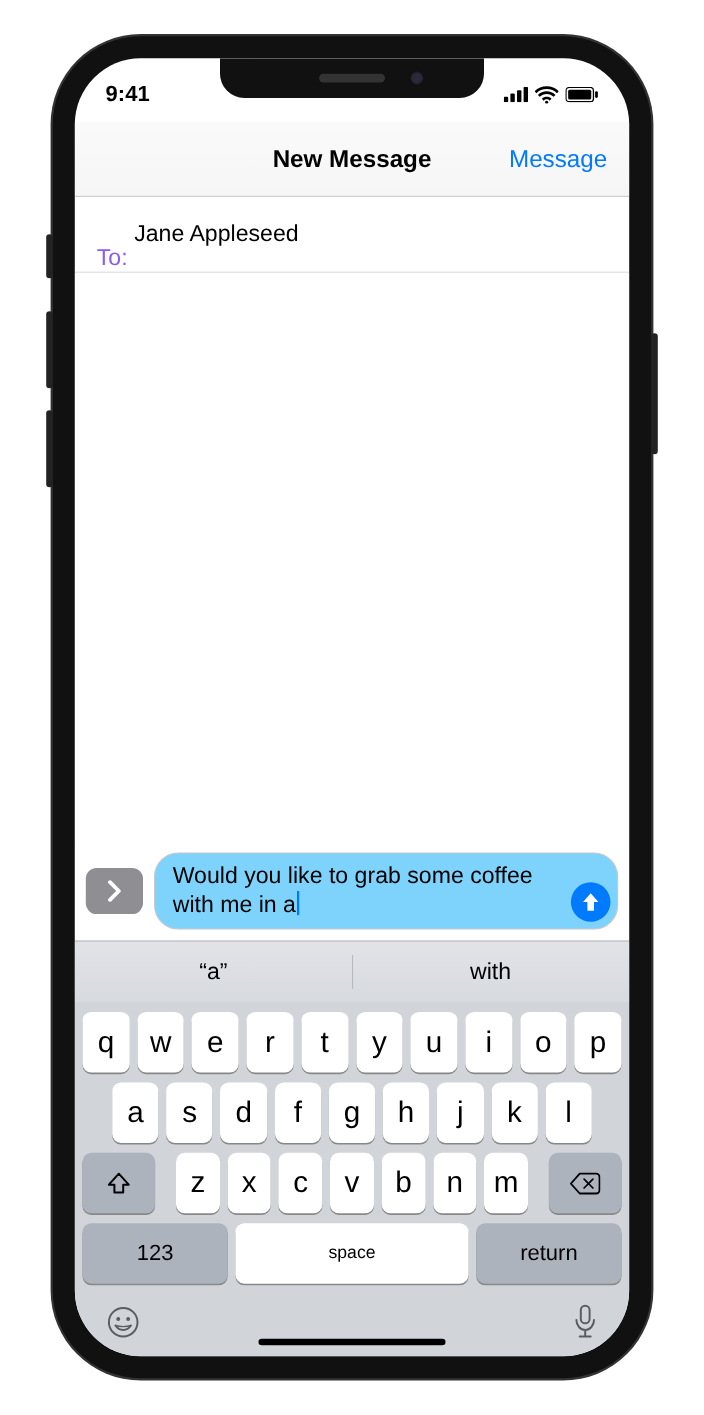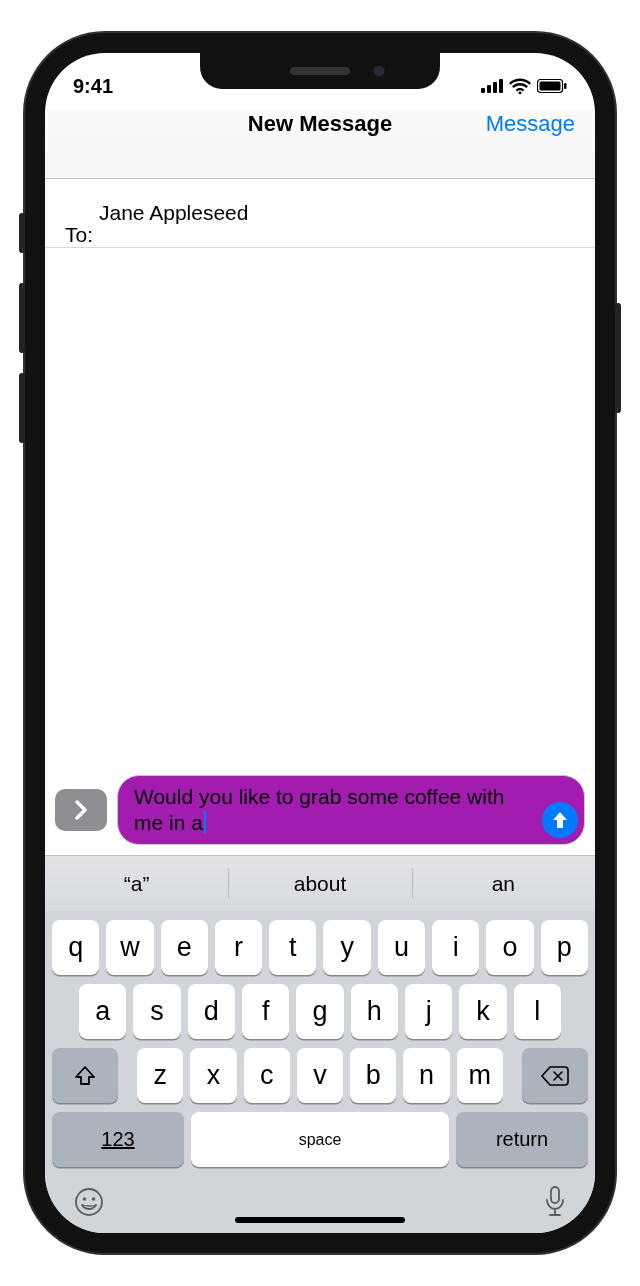--- a/index.html
+++ b/index.html
@@ -1,20 +1,20 @@
 <!DOCTYPE html>
 <html><head>
 <meta charset="utf-8">
 <style>
   * { box-sizing: border-box; margin: 0; padding: 0; font-family: -apple-system, "Helvetica Neue", Helvetica, Arial, sans-serif; }
   html, body { width: 640px; height: 1286px; background: #fff; }
   body { display: flex; align-items: center; justify-content: center; }
 
   .device {
-    width: 590px;
+    width: 544px;
     height: 1220px;
     background: #111;
     border-radius: 80px;
     padding: 20px;
     position: relative;
     box-shadow: 0 0 0 2px #333;
   }
   .side-btn { position: absolute; background: #222; border-radius: 4px; }
   .sb-left1 { left: -6px; top: 180px; width: 6px; height: 40px; }
   .sb-left2 { left: -6px; top: 250px; width: 6px; height: 70px; }
@@ -47,53 +47,53 @@
     font-size: 20px; font-weight: 600;
   }
   .status-right { display:flex; align-items:center; gap:6px; }
   .status-right svg { display:block; }
 
   .nav-bar {
     flex: 0 0 68px;
     background: linear-gradient(#fafafa,#f6f6f6);
     border-bottom: 1px solid #c8c8c8;
     position: relative;
-    display: flex; align-items: flex-start; justify-content: center;
+    display: flex; align-items: center; justify-content: center;
   }
   .nav-title { font-size: 22px; font-weight: 600; }
   .nav-cancel { position: absolute; right: 20px; color: #007aff; font-size: 22px; cursor:pointer; }
 
   .to-row {
     flex: 0 0 58px;
     border-bottom: 1px solid #d8d8d8;
     display: flex; align-items: center;
     padding: 0 20px; font-size: 21px;
     gap: 6px;
   }
-  .to-label { color: #000000; margin-top: 44px; }
+  .to-label { color: #8b5cf6; margin-top: 44px; }
   .to-name { color: #000000; }
 
   .conversation { flex: 1 1 auto; background: #fff; }
 
   .compose-row {
     flex: 0 0 auto;
     background: #fff;
     display: flex; align-items: center;
     padding: 10px 10px 10px 10px;
     gap: 10px;
   }
   .app-toggle {
     width: 52px; height: 42px; border-radius: 10px;
     background: #8e8e93; display:flex; align-items:center; justify-content:center;
     cursor:pointer;
   }
   .app-toggle svg { fill:#fff; }
   .input-bubble {
     flex: 1; border: 1.5px solid #c7c7cc; border-radius: 22px;
-    background:#a21caf; padding: 8px 50px 8px 16px;
+    background:#7dd3fc; padding: 8px 50px 8px 16px;
     font-size: 21px; line-height: 1.25; position: relative;
     min-height: 44px;
   }
   .caret { display:inline-block; width:2px; height:22px; background:#007aff; vertical-align:-3px; margin-left:1px;}
   .send-btn {
     position:absolute; right:6px; bottom:6px;
     width:36px; height:36px; border-radius:50%; background:#007aff;
     display:flex; align-items:center; justify-content:center; cursor:pointer;
   }
   .send-btn svg { fill:#fff; }
@@ -117,21 +117,21 @@
     flex:1; height:55px; background:#fff; border-radius:8px;
     box-shadow: 0 1.5px 0 #888;
     display:flex; align-items:center; justify-content:center;
     font-size:27px; cursor:pointer; user-select:none;
   }
   .row2 { padding-left:34px; padding-right:34px; }
   .key-func { background:#adb3bd; }
   .key-func.fixed { flex:0 0 66px; }
   .row3 { padding-left:7px; padding-right:7px; }
   .row3 .spacer { flex:0 0 5px; }
-  .row4 .key-123 { flex:0 0 132px; font-size:20px; background:#adb3bd;text-decoration:underline;}
+  .row4 .key-123 { flex:0 0 132px; font-size:20px; background:#adb3bd;}
   .row4 .key-space { flex:1; font-size:16px;}
   .row4 .key-return { flex:0 0 132px; font-size:20px; background:#adb3bd;}
 
   .bottom-tools {
     display:flex; justify-content:space-between; align-items:center;
     padding: 18px 28px 6px;
   }
   .bottom-tools svg { display:block; }
   .tool-btn { cursor:pointer; }
 
@@ -199,22 +199,21 @@
           <svg width="18" height="20" viewBox="0 0 18 20">
               <path d="M9 2l7 8h-4v8H6v-8H2z"></path>
             </svg>
         </div>
       </div>
     </div>
 
     <div class="keyboard">
       <div class="predictive">
         <div class="pred">“a”</div>
-        <div class="pred">about</div>
-        <div class="pred">an</div>
+        <div class="pred">with</div>
       </div>
 
       <div class="krow">
         <div class="key">q</div>
         <div class="key">w</div>
         <div class="key">e</div>
         <div class="key">r</div>
         <div class="key">t</div>
         <div class="key">y</div>
         <div class="key">u</div>

